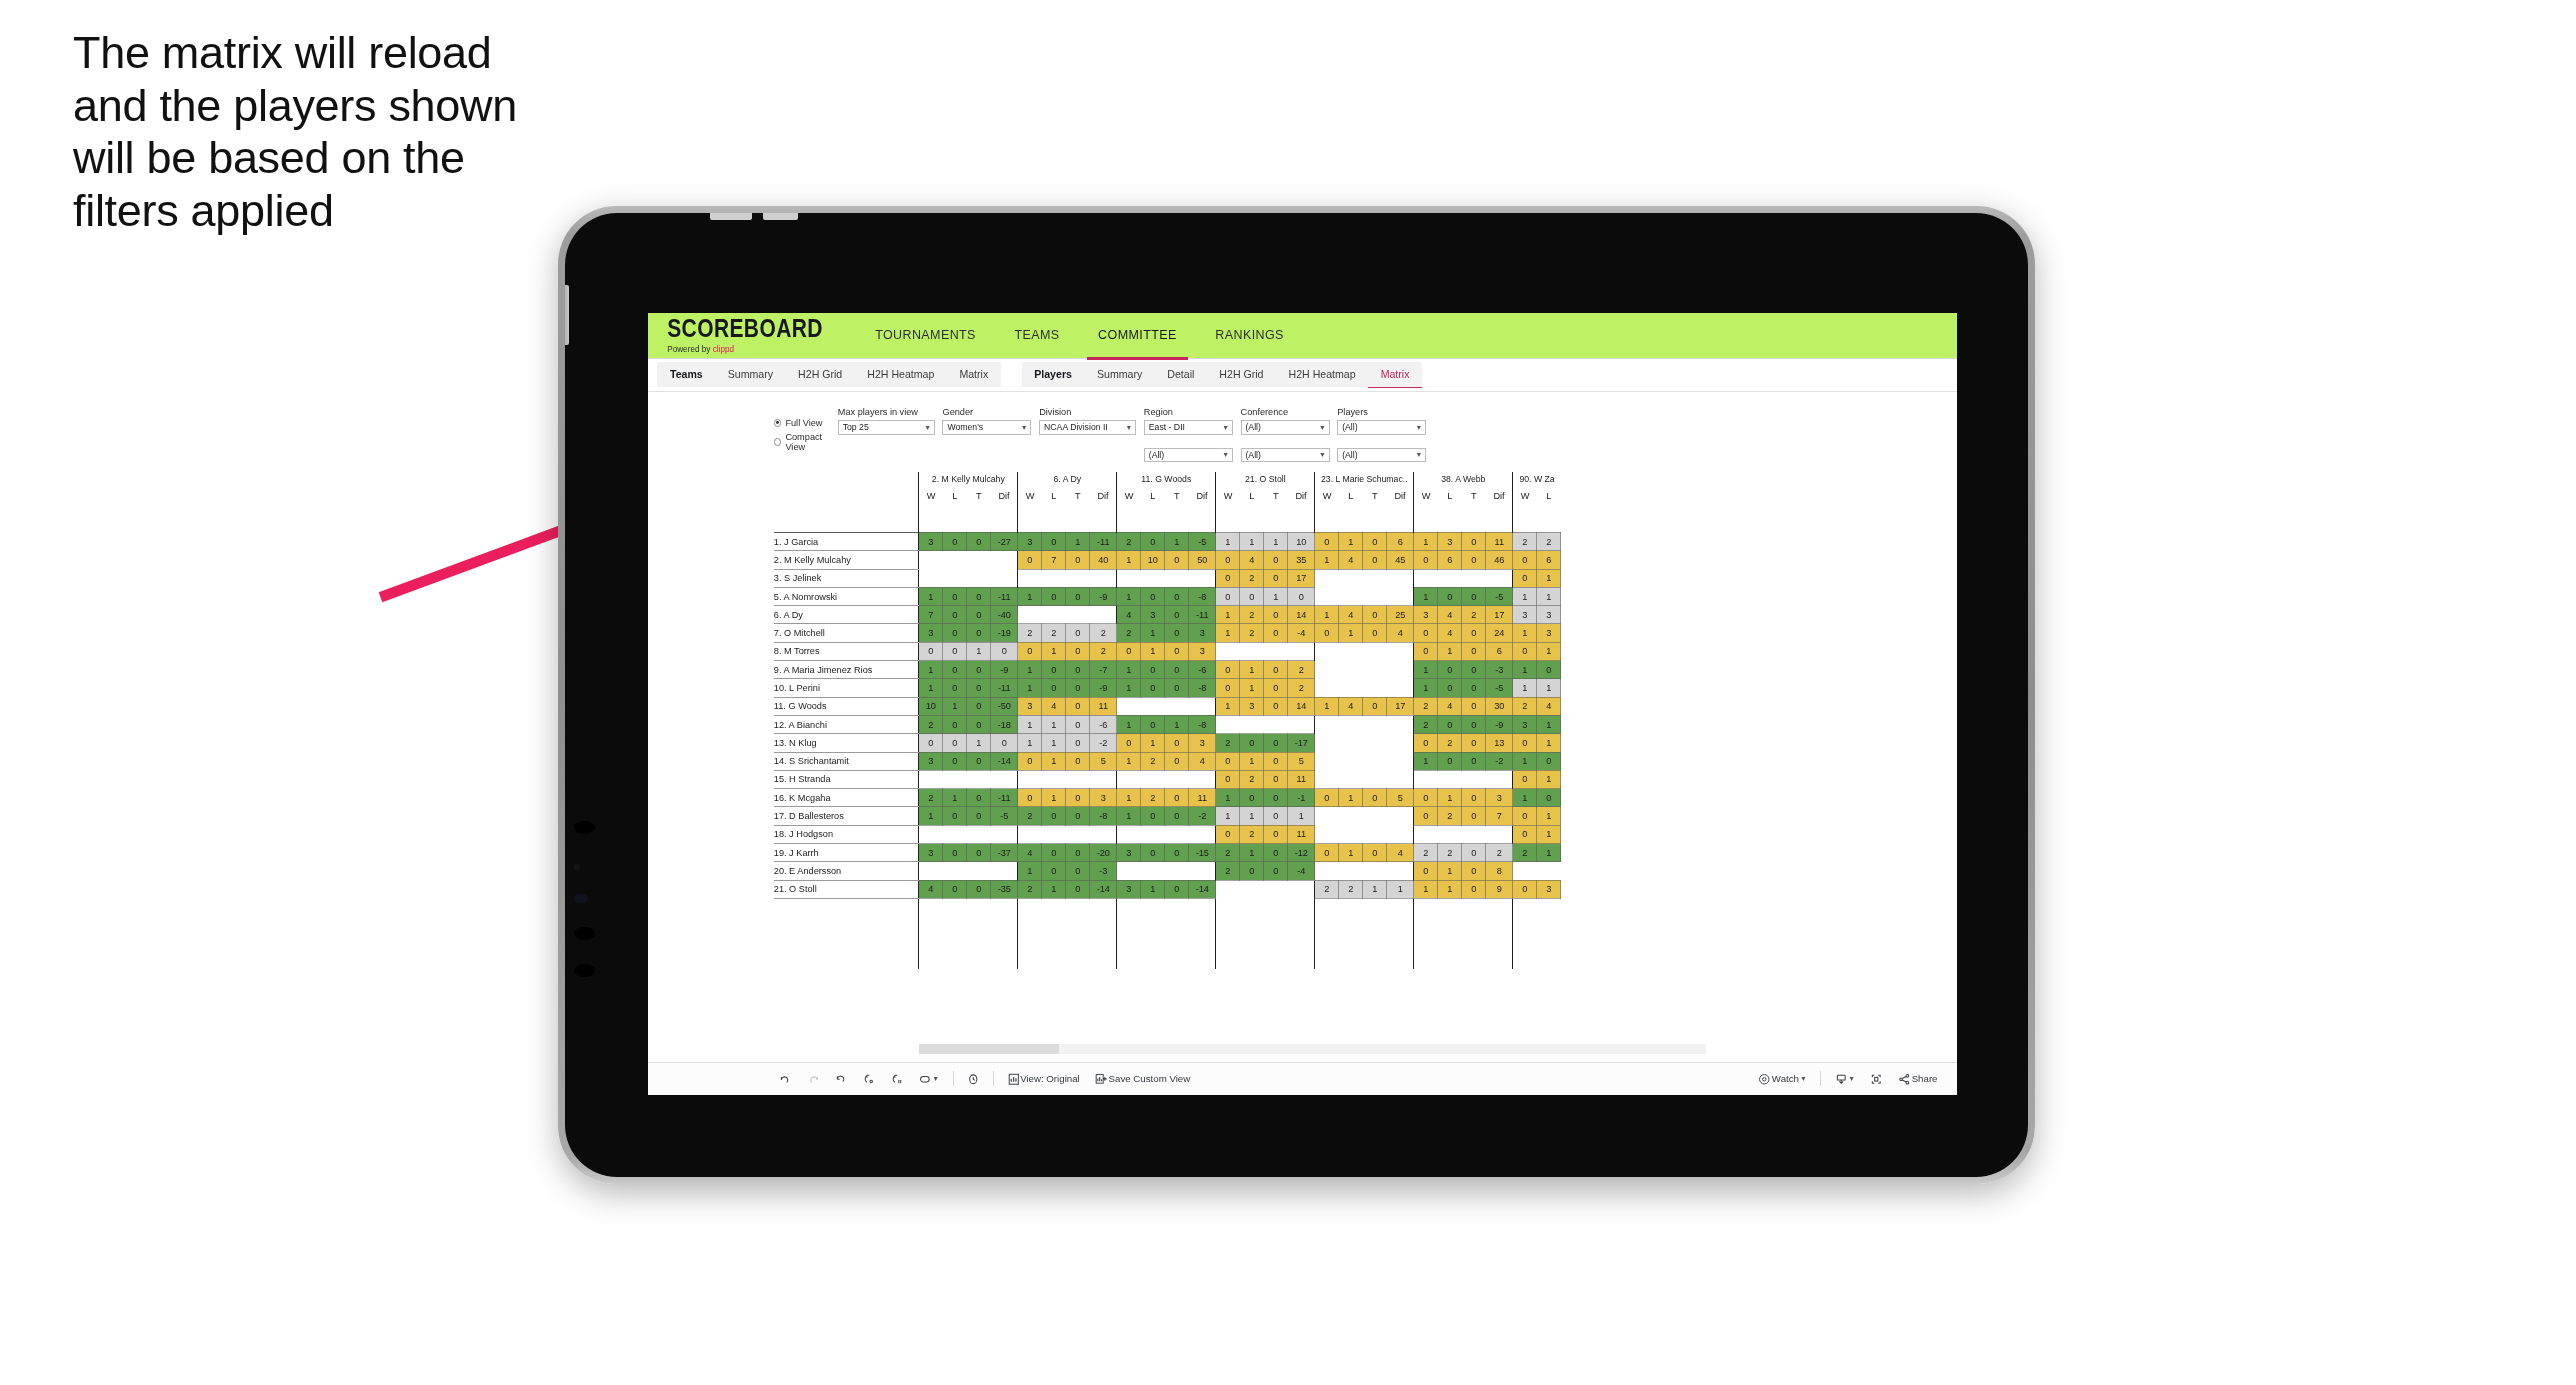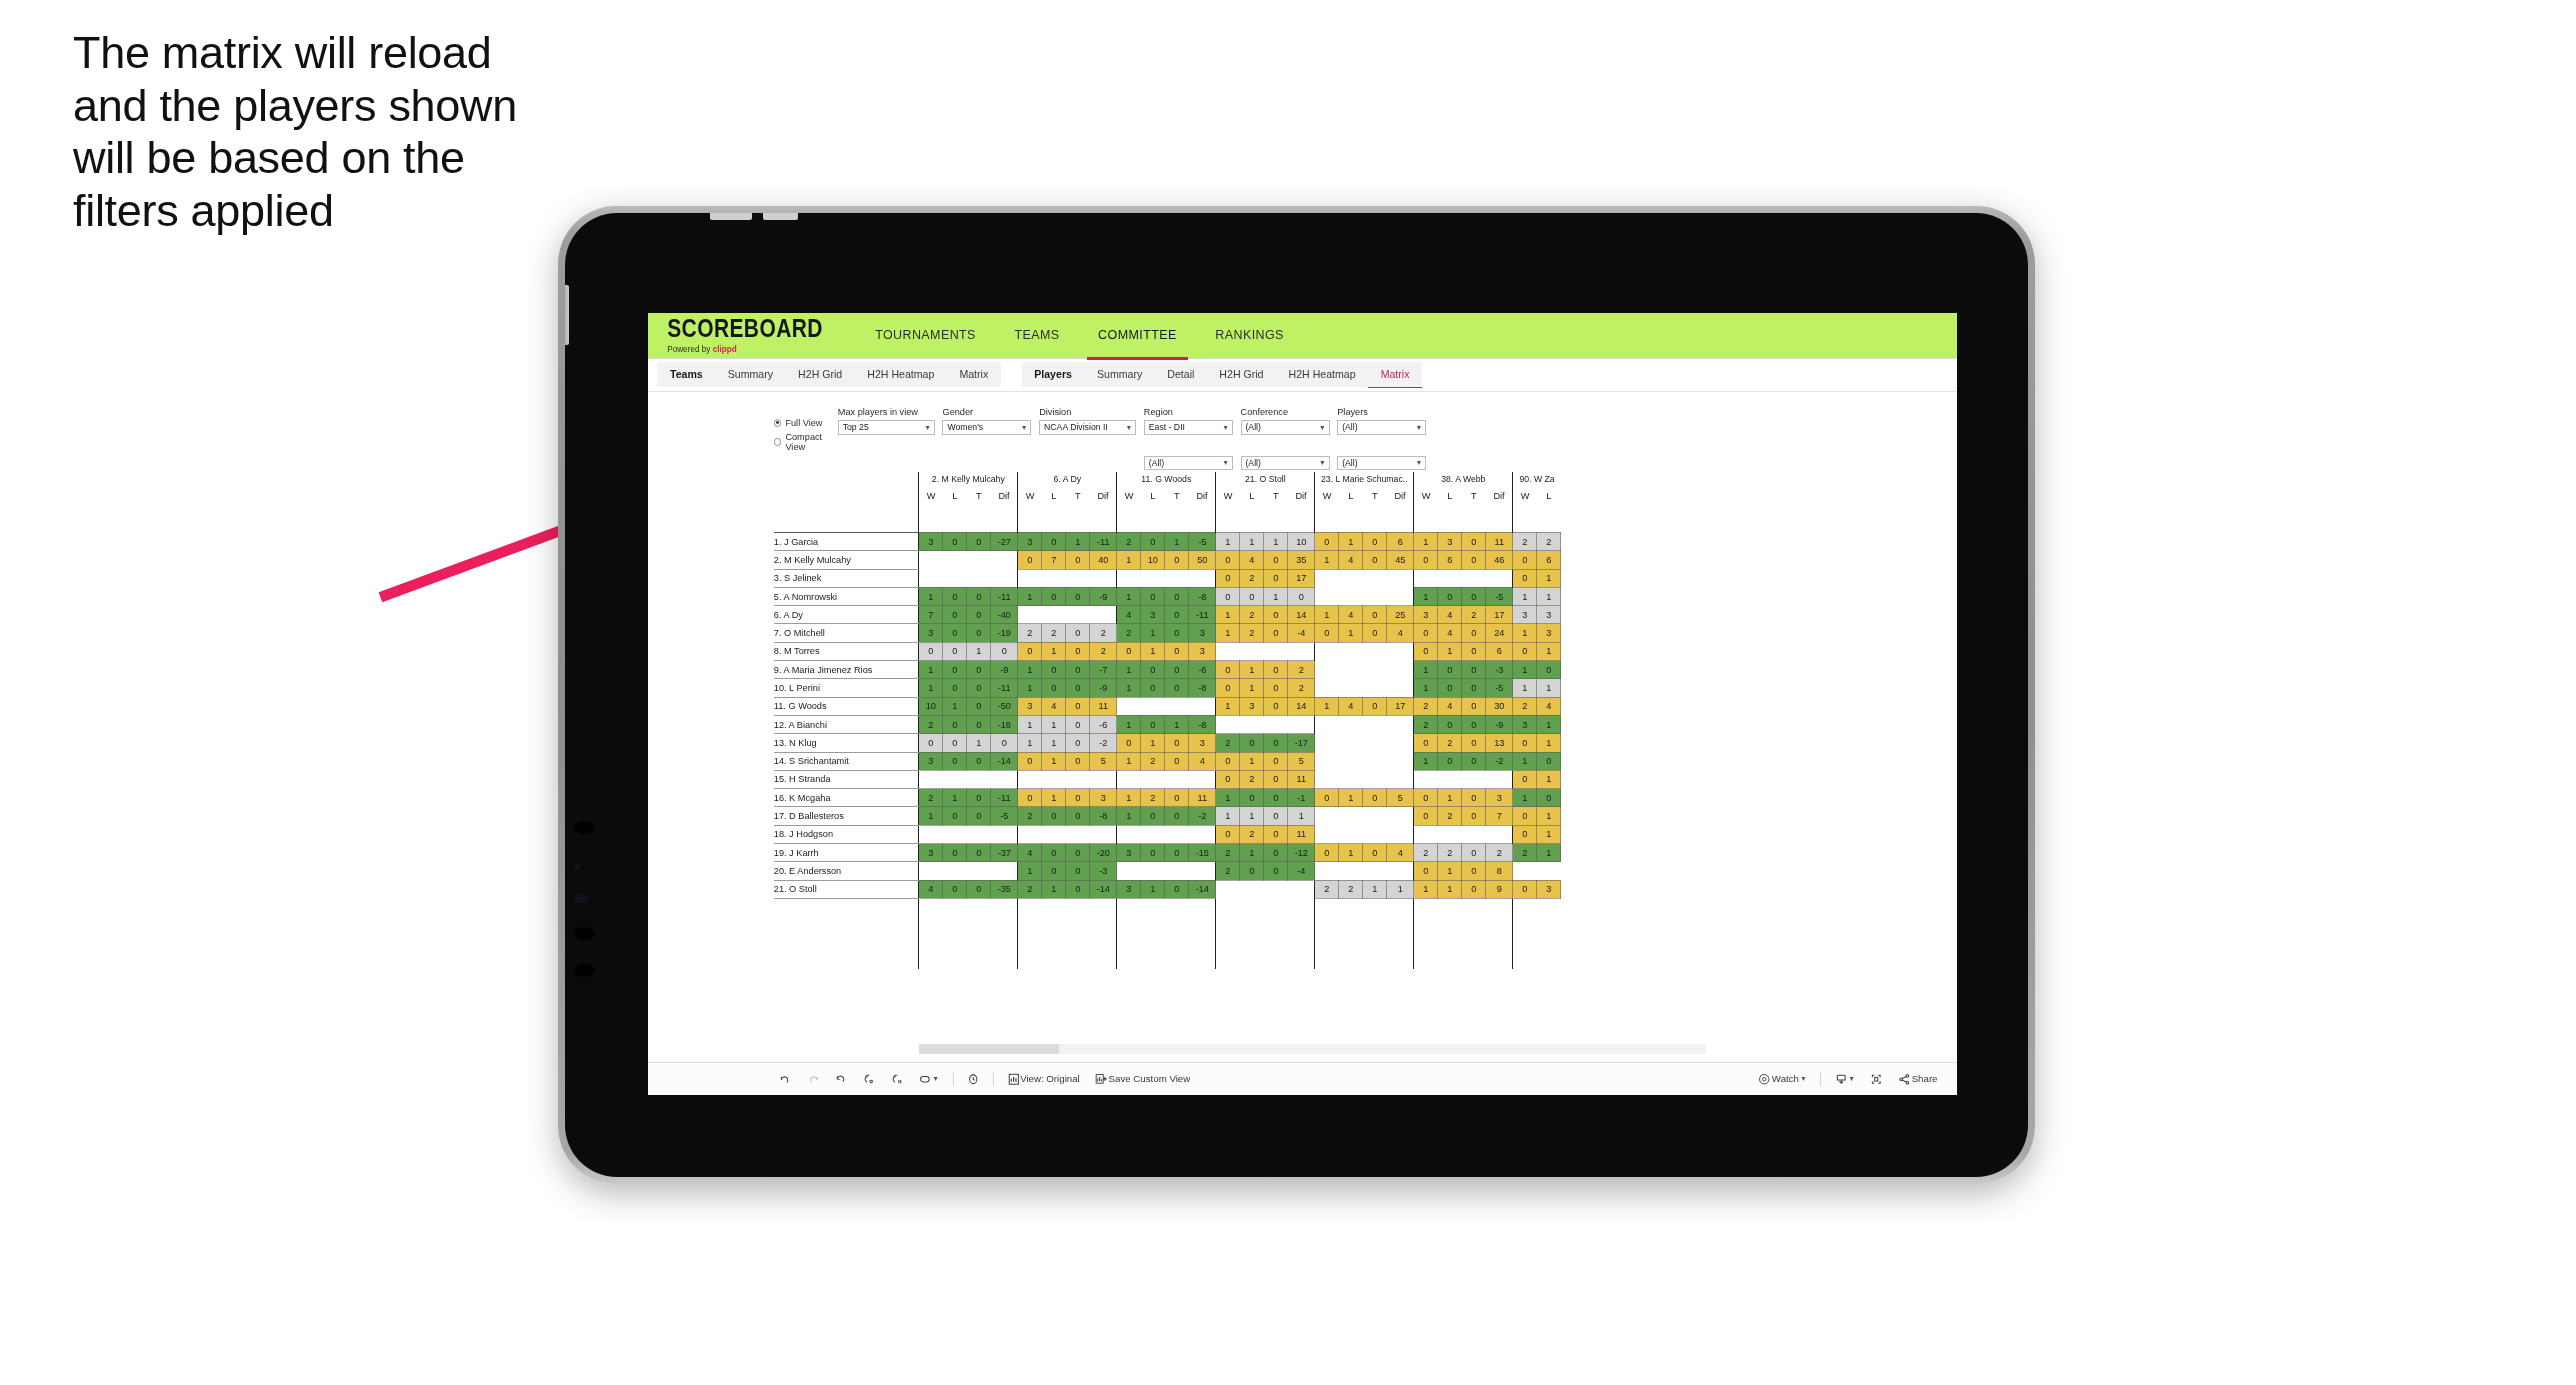--- a/index.html
+++ b/index.html
@@ -60,21 +60,21 @@
     border-bottom: 1.9px solid #d8d8d8; padding-left: 9.7px;
   }
   #logo-box { display:flex; flex-direction:column; justify-content:center; padding: 0 33px 0 9.7px; }
   #logo-main {
     font-family: "Liberation Sans", sans-serif;
     font-weight: 700; font-size: 21px; letter-spacing: 0.4px;
     color: #16181d; line-height: 1;
     transform: scaleY(1.25); transform-origin: left center;
   }
   #logo-sub { font-size: 8.2px; color:#2b2b2b; margin-top: 6.8px; white-space: nowrap; }
-  #logo-sub b { color:#e8175d; font-weight:700;text-align:right; }
+  #logo-sub b { color:#e8175d; font-weight:400;text-align:right; }
   .topnav {
     display: flex; align-items: center; font-size: 12.5px; letter-spacing: 0.4px;
     color: #2d2d2d; padding: 0 19.3px; cursor: pointer; position: relative;
     height: 100%;
   }
   .topnav.active { color:#16181d; }
   .topnav.active::after {
     content:""; position:absolute; left:7.7px; right:7.7px; bottom:-1.9px; height:2.9px;
     background:#c8235a;
   }
@@ -104,21 +104,21 @@
   }
   #viewmode { width: 64px; padding-top: 10.6px; }
   .radio-row { display:flex; align-items:center; gap:3.9px; margin-bottom: 3.9px; }
   .radio { width:7.7px; height:7.7px; border:1px solid #8a8a8a; border-radius:50%; background:#fff; position:relative; flex:0 0 auto;}
   .radio.on::after { content:""; position:absolute; left:1.4px; top:1.4px; width:2.9px; height:2.9px; background:#333; border-radius:50%; }
   .fgroup { margin-right: 7.7px; }
   .flabel { font-size: 9.2px; color:#2b2b2b; margin-bottom: 2.9px; white-space:nowrap; }
   .fsel {
     width: 89px; height: 14.5px; border:1px solid #bcbcbc; background:#fff;
     display:flex; align-items:center; justify-content:space-between;
-    padding: 0 2.9px 0 3.9px; font-size: 8.7px; color:#1d1d1d; margin-bottom: 21px;
+    padding: 0 2.9px 0 3.9px; font-size: 8.7px; color:#1d1d1d; margin-bottom: 13px;
     cursor:pointer;
   }
   .fsel .cv { font-size:6.8px; color:#555; }
   .fgroup.wide .fsel { width: 97px; }
 
   
   #matrix {
     position:absolute; left: 126px; top: 80px;
     font-size: 9.2px; color:#1b1b1b;
   }

